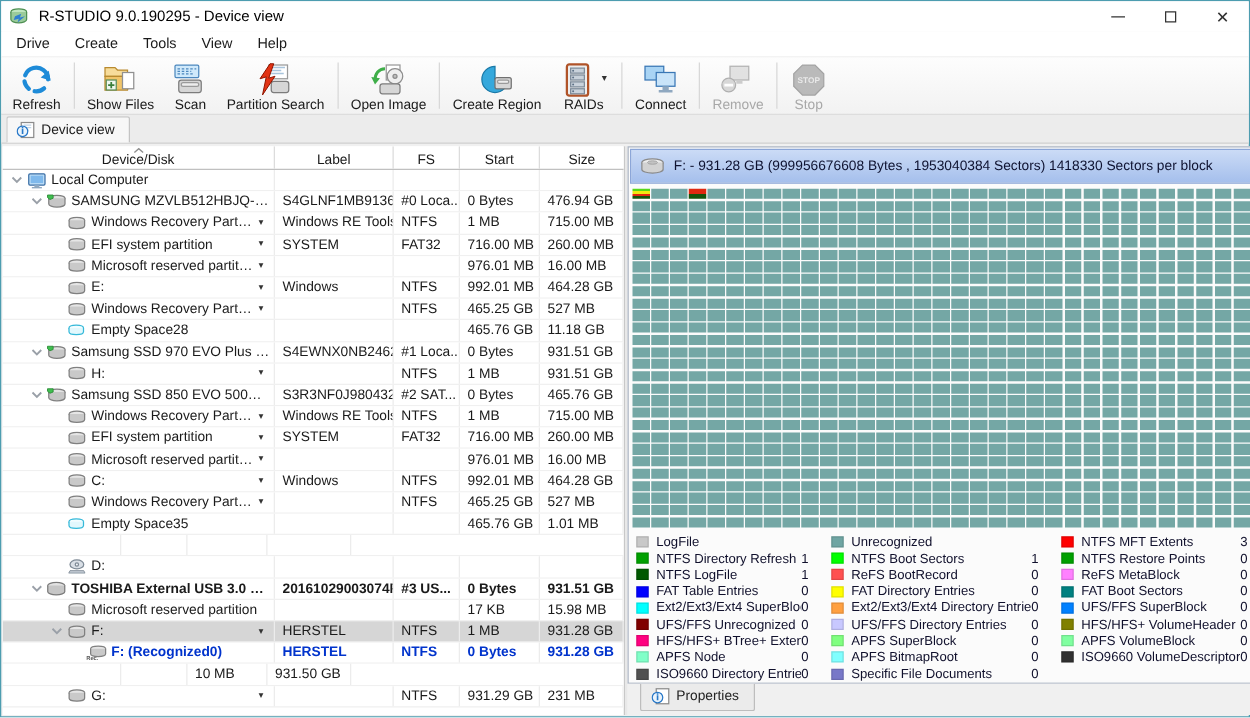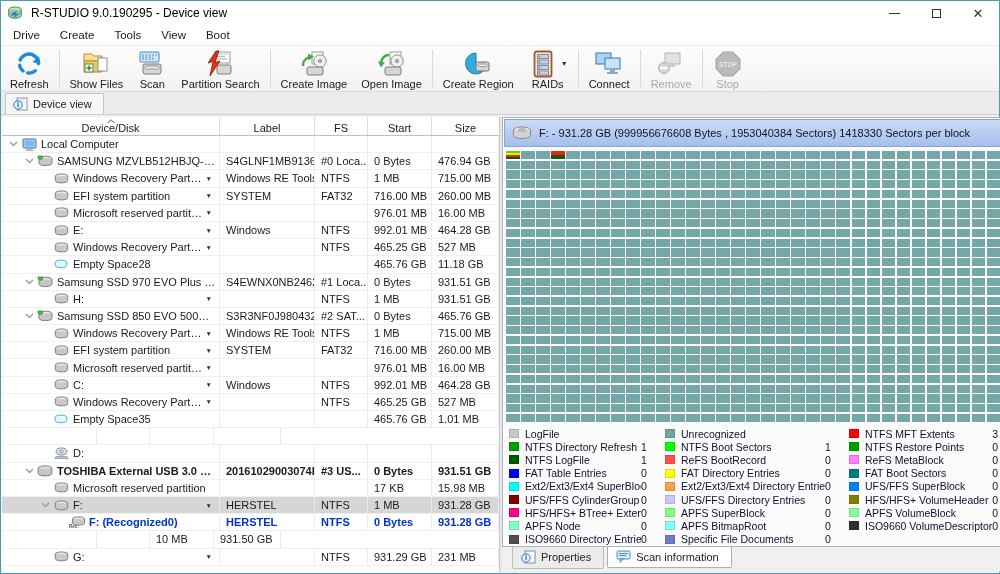--- a/index.html
+++ b/index.html
@@ -102,21 +102,21 @@
           <span class="glyph-close">✕</span>
         </span>
     </div>
   </div>
 
   <div class="menubar" id="menubar">
       <span class="menu-item">Drive</span>
       <span class="menu-item">Create</span>
       <span class="menu-item">Tools</span>
       <span class="menu-item">View</span>
-      <span class="menu-item">Boot</span>
+      <span class="menu-item">Help</span>
     </div>
   <div class="toolbar" id="toolbar">
       <div class="tb-btn">
         <div class="tb-icon-row">
           <span class="tb-icon">
             <svg width="28" height="28" viewBox="0 0 28 28">
               <path d="M23.5 13.5a9.5 9.5 0 1 0-3.2 7.2" fill="none" stroke="#1E8BD8" stroke-width="3.4" stroke-linecap="round" stroke-dasharray="26 5 7 5"></path>
               <path d="M24 6.5l1.5 8-8-2.5z" fill="#1E8BD8"></path>
             </svg>
           </span>
@@ -158,35 +158,20 @@
               <rect x="10" y="2" width="15" height="11" fill="#fff" stroke="#999"></rect>
               <path d="M12 4h11M12 6.4h8M12 8.8h10" stroke="#A8C4DC" stroke-width="1.2"></path>
               <rect x="12" y="15" width="14" height="9" rx="2" fill="#D6D6D6" stroke="#7C7C7C"></rect>
               <path d="M11 1L3 13l5-1.5L5 26l10-15-5 1.5L14 1z" fill="#E23314" stroke="#8F1500" stroke-width=".8"></path>
             </svg>
           </span>
         </div>
         <span class="tb-label">Partition Search</span>
       </div>
       <div class="tb-sep"></div>
-      <div class="tb-btn">
-        <div class="tb-icon-row">
-          <span class="tb-icon">
-            <svg width="30" height="28" viewBox="0 0 30 28">
-              <rect x="13" y="2" width="11" height="12" fill="#fff" stroke="#999"></rect>
-              <circle cx="21" cy="11" r="6.2" fill="#EFEFEF" stroke="#8C8C8C"></circle>
-              <circle cx="21" cy="11" r="1.6" fill="#BFBFBF" stroke="#8C8C8C"></circle>
-              <rect x="8" y="17" width="16" height="8" rx="2" fill="#D6D6D6" stroke="#7C7C7C"></rect>
-              <path d="M4 16c0-6 4-9 8-9" fill="none" stroke="#3FAE49" stroke-width="2.4"></path>
-              <path d="M9 3.5l6 3-5.5 4z" fill="#3FAE49"></path>
-            </svg>
-          </span>
-        </div>
-        <span class="tb-label">Create Image</span>
-      </div>
       <div class="tb-btn">
         <div class="tb-icon-row">
           <span class="tb-icon">
             <svg width="30" height="28" viewBox="0 0 30 28">
               <rect x="13" y="2" width="11" height="12" fill="#fff" stroke="#999"></rect>
               <circle cx="20" cy="11" r="6.2" fill="#EFEFEF" stroke="#8C8C8C"></circle>
               <circle cx="20" cy="11" r="1.6" fill="#BFBFBF" stroke="#8C8C8C"></circle>
               <rect x="8" y="17" width="16" height="8" rx="2" fill="#D6D6D6" stroke="#7C7C7C"></rect>
               <path d="M12 5c-5 0-8 4-8 9" fill="none" stroke="#3FAE49" stroke-width="2.4"></path>
               <path d="M1 11.5l3 6 4-5z" fill="#3FAE49"></path>
@@ -1697,21 +1682,21 @@
                 <span class="legend-label">FAT Table Entries</span>
                 <span class="legend-count">0</span>
               </div>
               <div class="legend-row">
                 <span class="swatch" style="background: rgb(0, 255, 255);"></span>
                 <span class="legend-label">Ext2/Ext3/Ext4 SuperBlock</span>
                 <span class="legend-count">0</span>
               </div>
               <div class="legend-row">
                 <span class="swatch" style="background: rgb(128, 0, 0);"></span>
-                <span class="legend-label">UFS/FFS CylinderGroup</span>
+                <span class="legend-label">UFS/FFS Unrecognized</span>
                 <span class="legend-count">0</span>
               </div>
               <div class="legend-row">
                 <span class="swatch" style="background: rgb(255, 0, 128);"></span>
                 <span class="legend-label">HFS/HFS+ BTree+ Extents</span>
                 <span class="legend-count">0</span>
               </div>
               <div class="legend-row">
                 <span class="swatch" style="background: rgb(128, 255, 200);"></span>
                 <span class="legend-label">APFS Node</span>
@@ -1819,26 +1804,16 @@
             <span class="st-icon">
               <svg width="15" height="14" viewBox="0 0 15 14">
                 <rect x="4" y="1" width="10" height="12" fill="#fff" stroke="#8C8C8C"></rect>
                 <circle cx="5" cy="8" r="4.2" fill="#EAF4FC" stroke="#2878C8"></circle>
                 <rect x="4.4" y="6.2" width="1.3" height="4" fill="#2878C8"></rect>
                 <rect x="4.4" y="4.6" width="1.3" height="1.2" fill="#2878C8"></rect>
               </svg>
             </span>
             <span>Properties</span>
           </div>
-          <div class="scan-tab active">
-            <span class="st-icon">
-              <svg width="15" height="13" viewBox="0 0 15 13">
-                <rect x="1" y="1" width="13" height="8" rx="1.5" fill="#DCEEFB" stroke="#4A86C6"></rect>
-                <path d="M4 9v3.2L7.4 9z" fill="#DCEEFB" stroke="#4A86C6"></path>
-                <path d="M3 3.6h9M3 5.6h7" stroke="#4A86C6" stroke-width="1"></path>
-              </svg>
-            </span>
-            <span>Scan information</span>
-          </div>
         </div>
     </div>
   </div>
 </div>
 
 </body></html>

